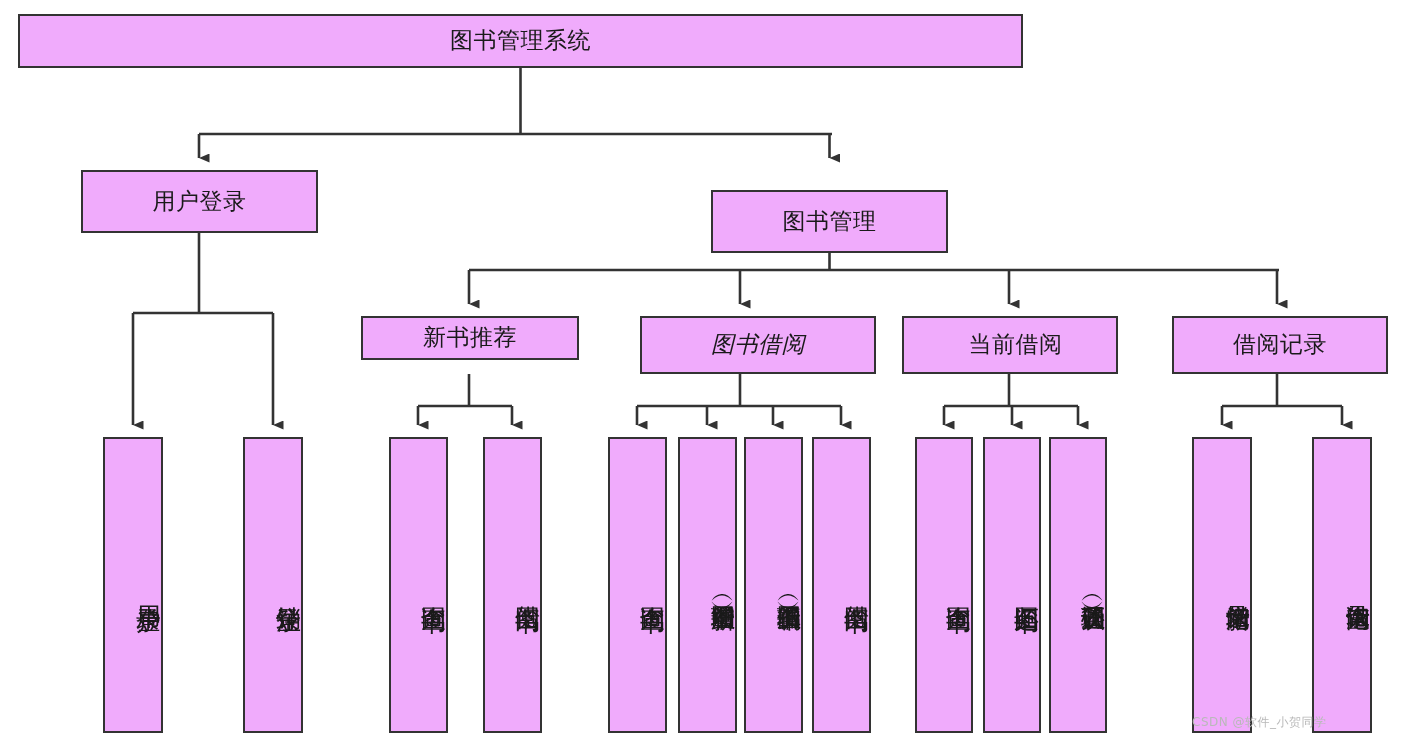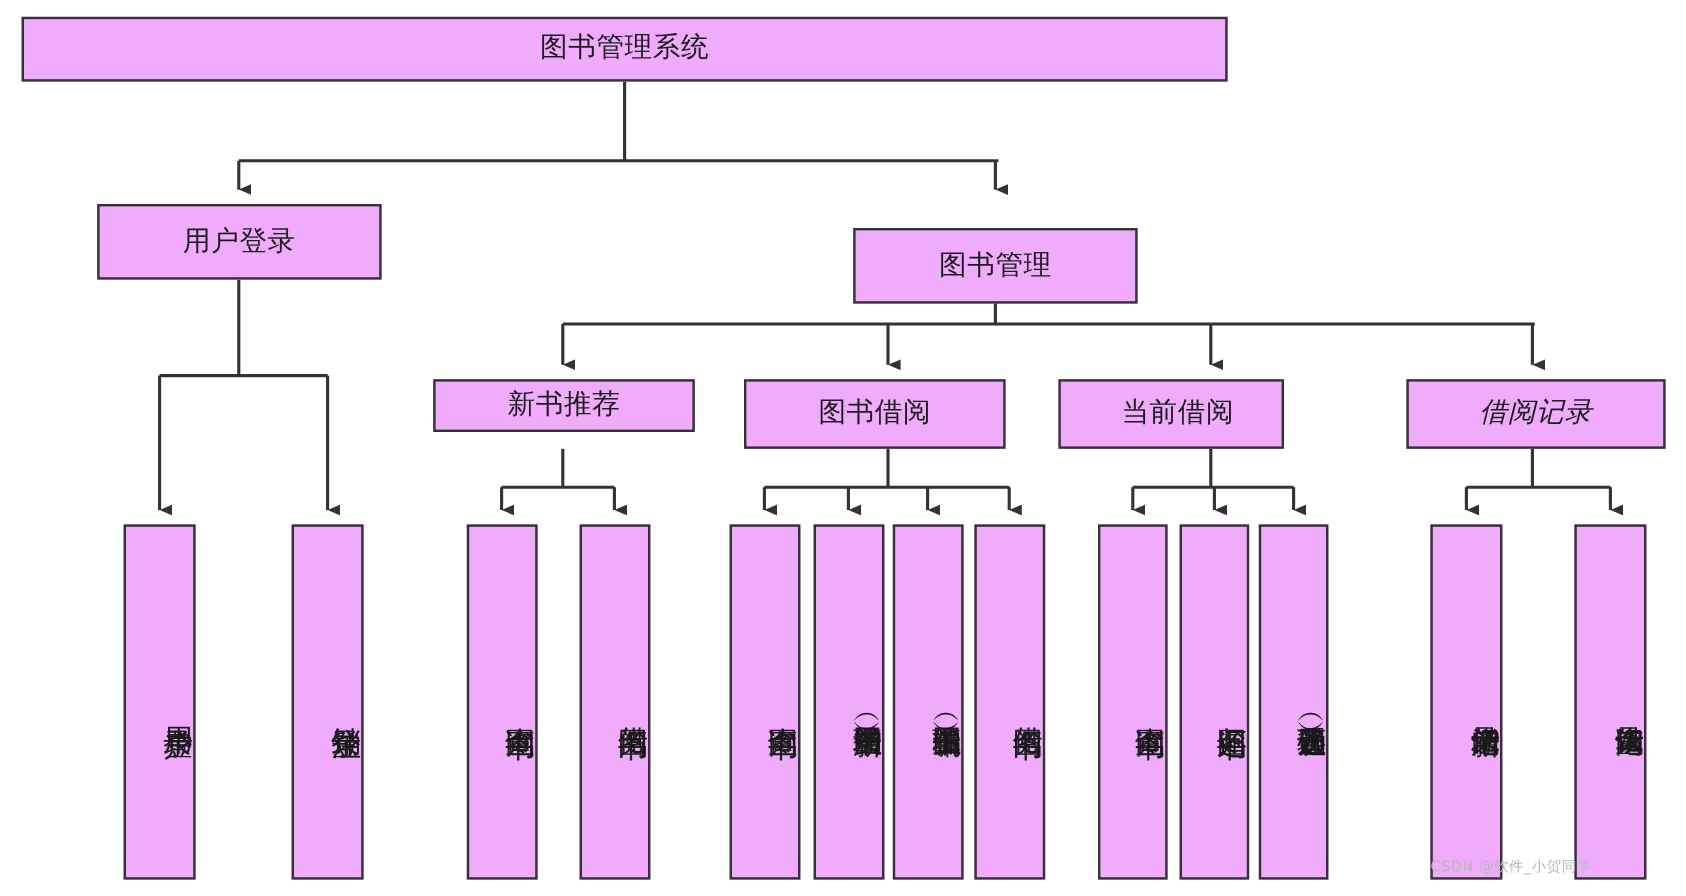--- a/index.html
+++ b/index.html
@@ -138,25 +138,25 @@
   </svg>
 
   <div class="node node-h node-root" style="left:18px; top:14px; width:1005px; height:54px;">图书管理系统</div>
 
   <div class="node node-h" style="left:81px; top:170px; width:237px; height:63px;">用户登录</div>
 
   <div class="node node-h" style="left:711px; top:170px; width:237px; height:63px;margin-top:20px;">图书管理</div>
 
   <div class="node node-h" style="left:361px; top:316px; width:218px; height:44px;">新书推荐</div>
 
-  <div class="node node-h" style="left:620px; top:316px; width:218px; height:58px;">图书借阅</div>
+  <div class="node node-h" style="left:640px; top:316px; width:236px; height:58px;font-style:italic;">图书借阅</div>
 
-  <div class="node node-h" style="left:882px; top:316px; width:188px; height:58px;padding-left:11px;">当前借阅</div>
+  <div class="node node-h" style="left:902px; top:316px; width:216px; height:58px;padding-left:11px;">当前借阅</div>
 
-  <div class="node node-h" style="left:1172px; top:316px; width:216px; height:58px;font-style:italic;">借阅记录</div>
+  <div class="node node-h" style="left:1172px; top:316px; width:216px; height:58px;">借阅记录</div>
 
   <div class="node node-v" style="left:103px; top:437px; width:60px; height:296px;">用户登录</div>
 
   <div class="node node-v" style="left:243px; top:437px; width:60px; height:296px;">注销登录</div>
 
   <div class="node node-v" style="left:389px; top:437px; width:59px; height:296px;">查询图书</div>
 
   <div class="node node-v" style="left:483px; top:437px; width:59px; height:296px;">借阅图书</div>
 
   <div class="node node-v" style="left:608px; top:437px; width:59px; height:296px;">查询图书</div>

